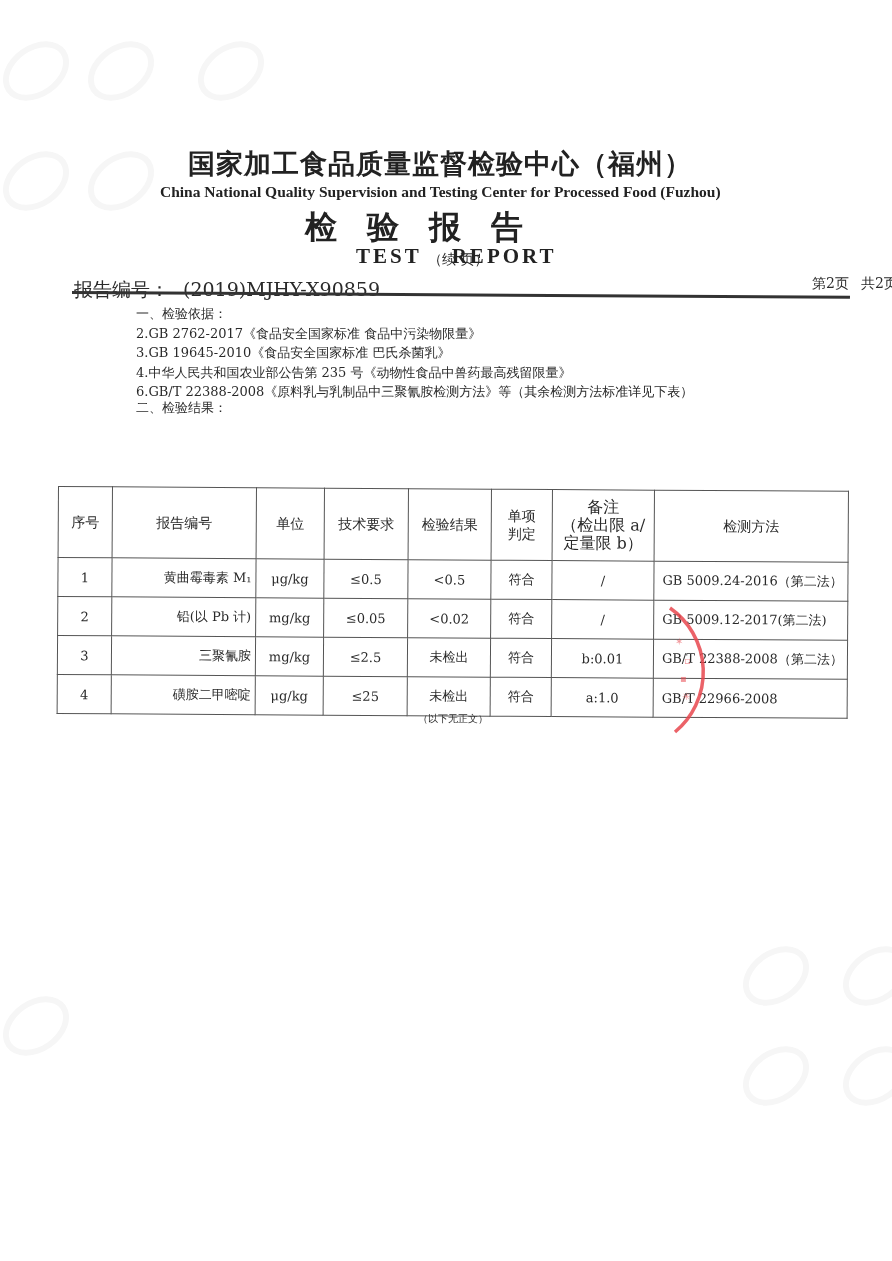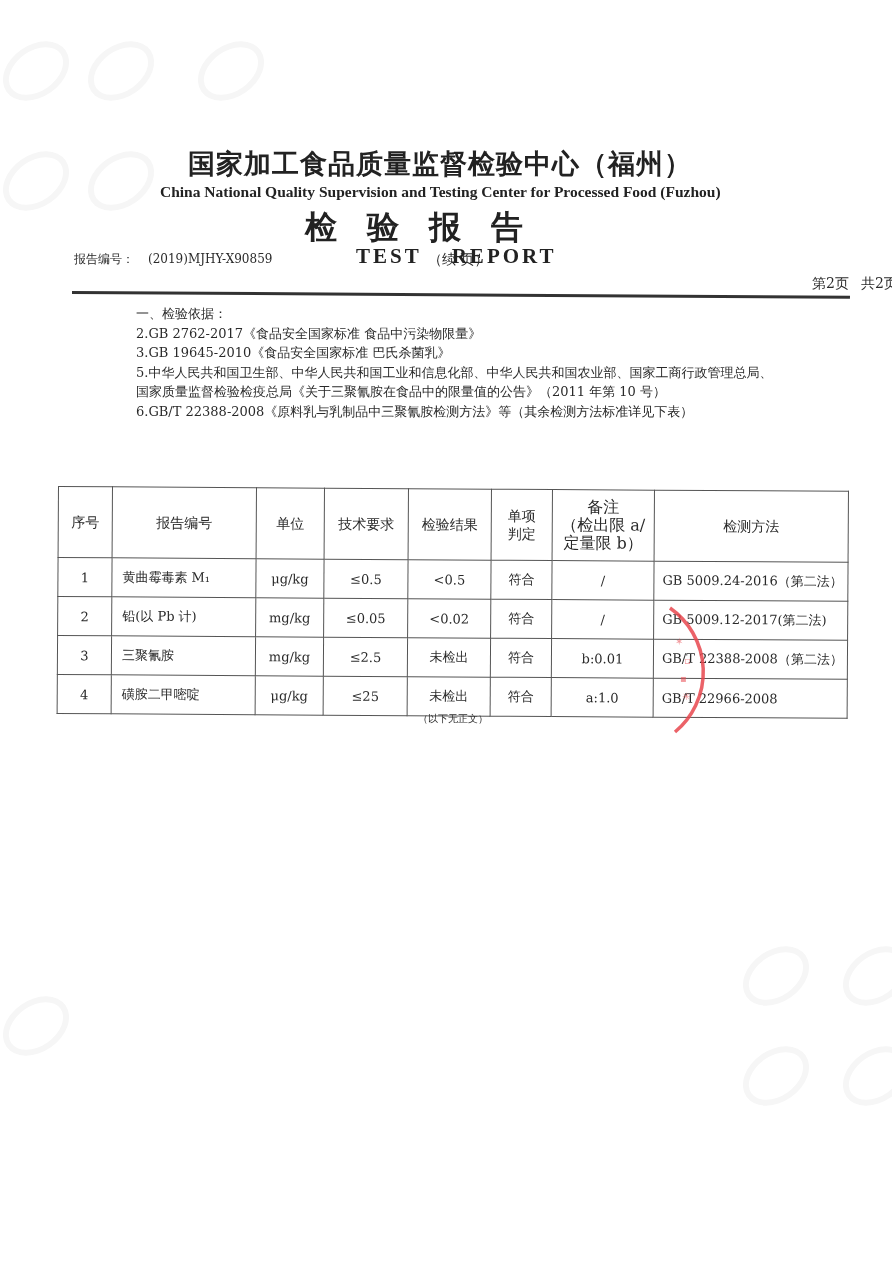--- a/index.html
+++ b/index.html
@@ -6,34 +6,34 @@
   body {
     width: 892px; height: 1261px; background: #ffffff; position: relative; overflow: hidden;
     font-family: "DejaVu Serif", "Liberation Serif", serif; color: #2a2a2a;
   }
   .wm { position: absolute; width: 60px; height: 40px; border-radius: 50%; border: 6px solid #f6f6f6; transform: rotate(-35deg); }
   .header-cn { position: absolute; left: 188px; top: 146px; font-size: 27px; letter-spacing: 1px; font-weight: bold; color: #222; white-space: nowrap; }
   .header-en { position: absolute; left: 160px; top: 183px; font-family: "Liberation Serif", serif; font-weight: bold; font-size: 15.5px; color: #222; white-space: nowrap; }
   .title-cn { position: absolute; left: 305px; top: 206px; font-size: 32px; letter-spacing: 30px; font-weight: bold; color: #222; white-space: nowrap; }
   .title-en { position: absolute; left: 356px; top: 244px; font-family: "Liberation Serif", serif; font-weight: bold; font-size: 21px; letter-spacing: 3px; color: #222; white-space: nowrap; }
   .title-en .gap { display: inline-block; width: 30px; }
-  .report-no { position: absolute; left: 74px; top: 251px; font-size: 12px; white-space: nowrap; }
+  .report-no { position: absolute; left: 74px; top: 277px; font-size: 19px; white-space: nowrap; }
   .report-no .lbl { margin-right: 14px; }
   .cont { position: absolute; left: 428px; top: 251px; font-size: 14px; white-space: nowrap; }
   .page-info { position: absolute; left: 776px; top: 275px; font-size: 14px; white-space: nowrap; margin-left: 36px; }
   .page-info span + span { margin-left: 12px; }
   .rule { position: absolute; left: 72px; top: 291px; width: 778px; height: 3px; background: #333; transform: rotate(0.35deg); transform-origin: left; }
   .basis { position: absolute; left: 136px; top: 304px; width: 660px; font-size: 13px; line-height: 19.5px; }
   .basis .item { white-space: nowrap; }
   .basis .item5 { white-space: normal; text-indent: 0; }
   table.results { position: absolute; left: 58px; top: 486px; border-collapse: collapse; font-size: 13px; transform: rotate(0.35deg); transform-origin: left top; }
   table.results td, table.results th { border: 1px solid #555; text-align: center; vertical-align: middle; font-weight: normal; padding: 0 4px; }
   table.results th { height: 70px; font-size: 14px; line-height: 18px; }
   table.results td { height: 38px; }
-  table.results td.item-name { text-align: left; padding-left: 10px; }
+  table.results td.item-name { text-align: right; padding-left: 10px; }
   table.results td.method { text-align: left; padding-left: 8px; white-space: nowrap; }
   .end-note { position: absolute; left: 418px; top: 712px; font-size: 10px; white-space: nowrap; }
   .stamp { position: absolute; left: 640px; top: 600px; width: 170px; height: 140px; pointer-events: none; }
 </style>
 </head>
 <body>
 
 <div>
   <div class="wm" style="left:0px;top:45px"></div>
   <div class="wm" style="left:85px;top:45px"></div>
@@ -60,22 +60,23 @@
 <div class="cont">（续 页）</div>
 <div class="page-info">
   <span>第2页</span><span>共2页</span>
 </div>
 <div class="rule"></div>
 
 <div class="basis">
   <div>一、检验依据：</div>
   <div class="item">2.GB 2762-2017《食品安全国家标准 食品中污染物限量》</div>
   <div class="item">3.GB 19645-2010《食品安全国家标准 巴氏杀菌乳》</div>
-  <div class="item5" style="width:640px;">5.中华人民共和国卫生部、中华人民共和国工业和信息化部、中华人民共和国农业部、国家工商行政管理总局、国家质量监督检验检疫总局《关于三聚氰胺在食品中的限量值的公告》（2011 年第 10 号）</div>
+  <div class="item">4.中华人民共和国农业部公告第 235 号《动物性食品中兽药最高残留限量》</div>
   <div class="item">6.GB/T 22388-2008《原料乳与乳制品中三聚氰胺检测方法》等（其余检测方法标准详见下表）</div>
+  <div style="margin-top:-4px;">二、检验结果：</div>
 </div>
 
 <table class="results">
   <thead>
     <tr>
       <th style="width:45px">序号</th>
       <th style="width:135px">报告编号</th>
       <th style="width:59px">单位</th>
       <th style="width:75px">技术要求</th>
       <th style="width:74px">检验结果</th>

